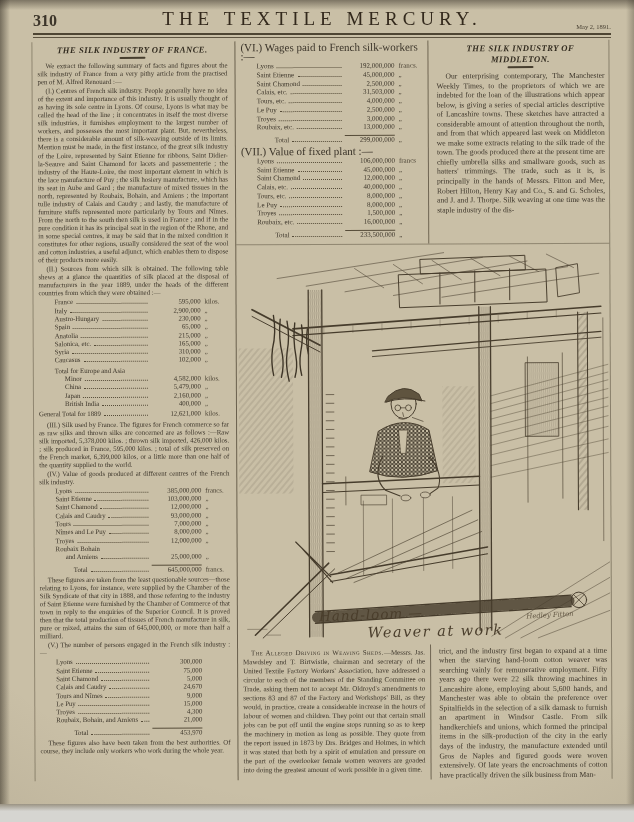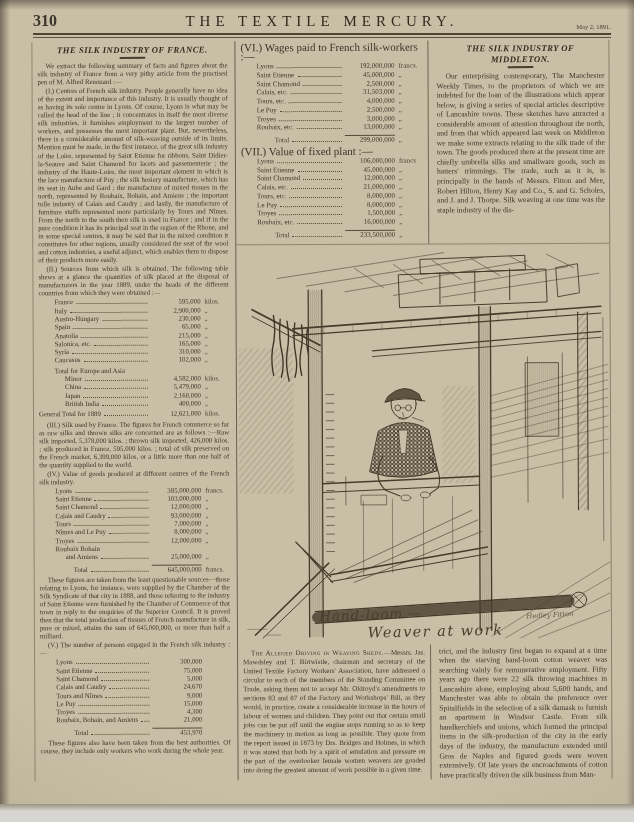--- a/index.html
+++ b/index.html
@@ -13,21 +13,21 @@
       linear-gradient(180deg, rgba(50,44,34,.50), rgba(50,44,34,0) 10px),
       #c9bfa6;
   }
   .bed{position:absolute;left:0;right:0;bottom:0;height:18px;
     background:linear-gradient(180deg,#9a9383 0,#d6d5d1 40%,#d6d5d1);}
   .page{position:absolute;left:0;top:0;right:0;bottom:18px;padding:8px 23px 6px 33px;}
 
   
   .hrow{display:flex;align-items:flex-end;height:22px;}
   .pagenum{font-weight:bold;font-size:16px;width:70px;}
-  .masthead{flex:1;text-align:center;font-size:15px;letter-spacing:5px;color:#33291c;}
+  .masthead{flex:1;text-align:center;font-size:19px;letter-spacing:5px;color:#33291c;}
   .dateline{width:70px;text-align:right;font-size:6.5px;color:#4a4234;}
   .double-rule{margin-top:3px;border-top:2px solid #4e4533;border-bottom:1px solid #5d5340;height:2px;}
 
   
   .content{display:flex;margin-top:3px;transform:rotate(-0.25deg);}
   .col-left{width:190px;padding-right:7px;border-right:1px solid rgba(74,64,47,.75);
             border-left:1px solid rgba(74,64,47,.45);padding-left:5px;}
   .right-wrap{flex:1;display:flex;flex-direction:column;border-right:1px solid rgba(74,64,47,.5);}
   .top-row{display:flex;}
   .mid-top{width:182px;padding:0 5px 2px 5px;border-right:1px solid rgba(74,64,47,.7);}
@@ -378,21 +378,21 @@
                 </div>
                 <div class="trow">
                   <span class="lbl">Saint Chamond</span>
                   <span class="dots"></span>
                   <span class="val">12,000,000</span>
                   <span class="unit">„</span>
                 </div>
                 <div class="trow">
                   <span class="lbl">Calais, etc.</span>
                   <span class="dots"></span>
-                  <span class="val">21,000,000</span>
+                  <span class="val">40,000,000</span>
                   <span class="unit">„</span>
                 </div>
                 <div class="trow">
                   <span class="lbl">Tours, etc.</span>
                   <span class="dots"></span>
                   <span class="val">8,000,000</span>
                   <span class="unit">„</span>
                 </div>
                 <div class="trow">
                   <span class="lbl">Le Puy</span>

